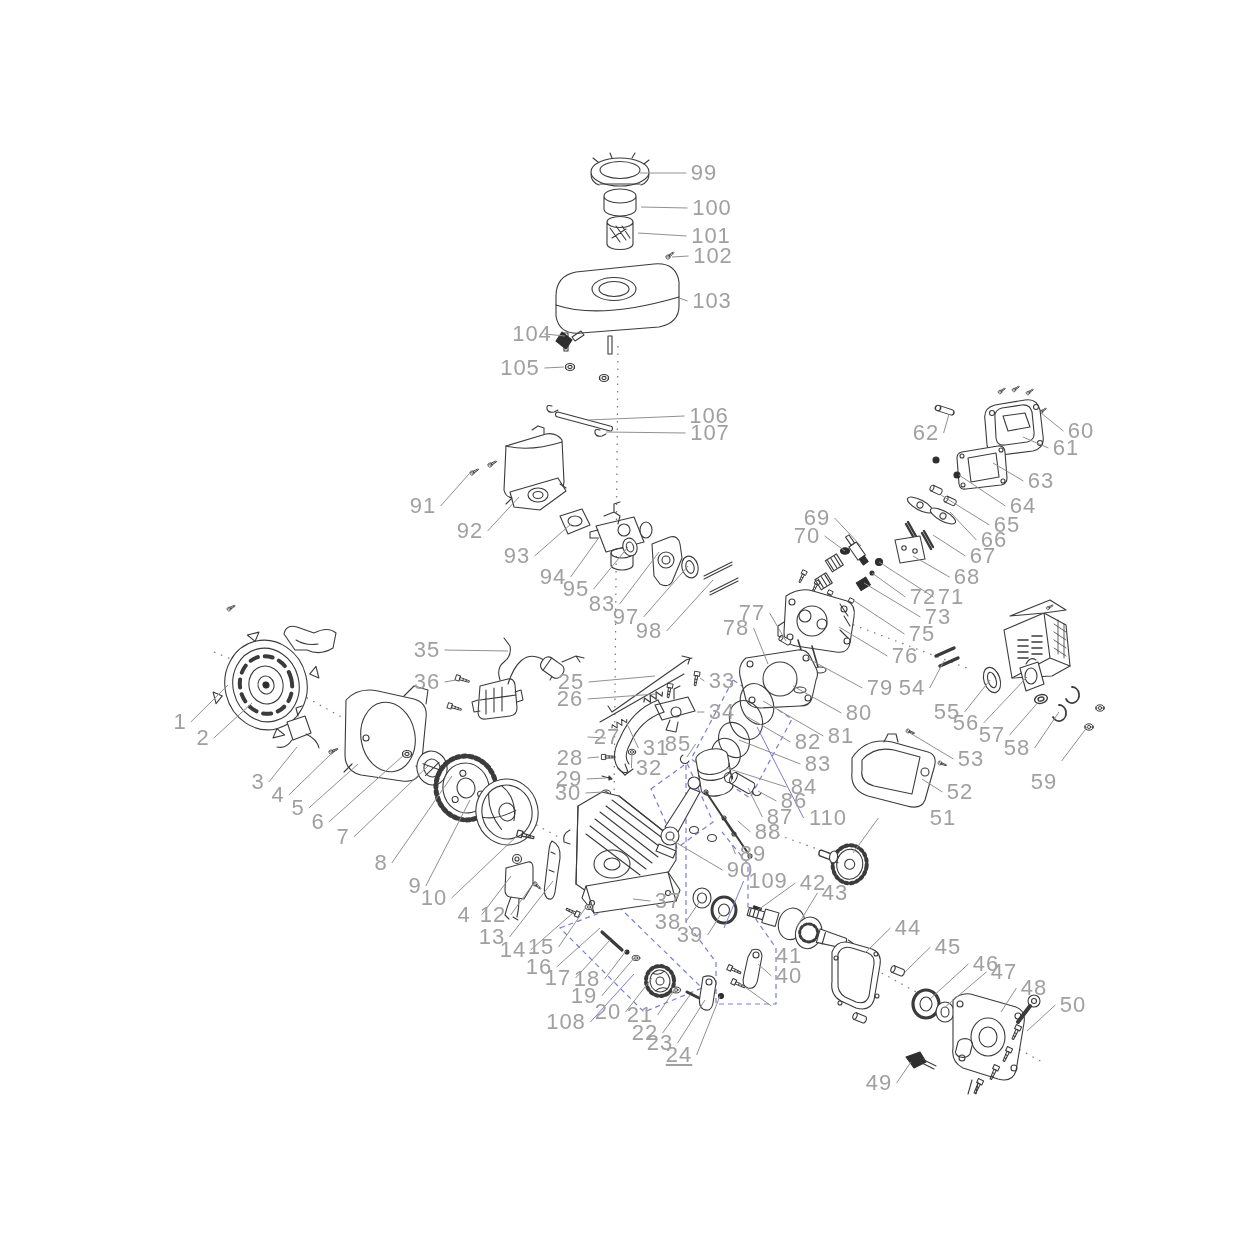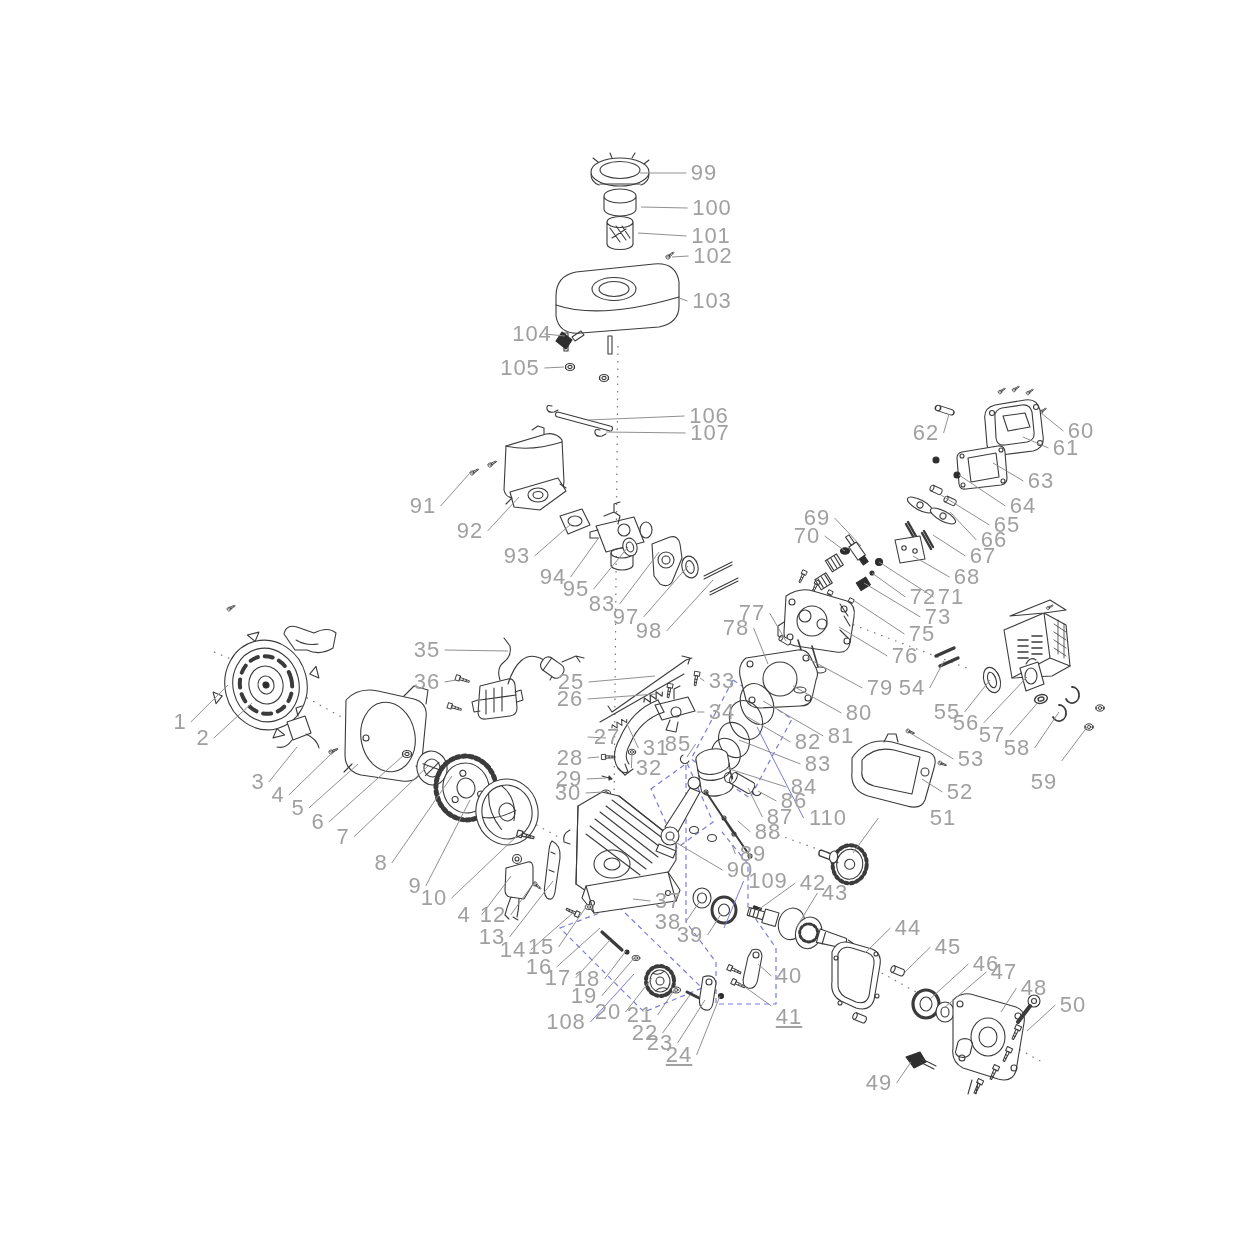--- a/index.html
+++ b/index.html
@@ -589,21 +589,21 @@
       <div class="lbl" style="left: 656px; top: 748px;">31</div>
       <div class="lbl" style="left: 649px; top: 768px;">32</div>
       <div class="lbl" style="left: 722px; top: 681px;">33</div>
       <div class="lbl" style="left: 722px; top: 712px;">34</div>
       <div class="lbl" style="left: 427px; top: 650px;">35</div>
       <div class="lbl" style="left: 427px; top: 682px;">36</div>
       <div class="lbl" style="left: 668px; top: 901px;">37</div>
       <div class="lbl" style="left: 668px; top: 922px;">38</div>
       <div class="lbl" style="left: 690px; top: 935px;">39</div>
       <div class="lbl" style="left: 789px; top: 976px;">40</div>
-      <div class="lbl" style="left: 789px; top: 1017px; text-decoration: underline;">41</div>
+      <div class="lbl" style="left: 789px; top: 956px;">41</div>
       <div class="lbl" style="left: 813px; top: 883px;">42</div>
       <div class="lbl" style="left: 835px; top: 893px;">43</div>
       <div class="lbl" style="left: 908px; top: 928px;">44</div>
       <div class="lbl" style="left: 948px; top: 947px;">45</div>
       <div class="lbl" style="left: 986px; top: 964px;">46</div>
       <div class="lbl" style="left: 1004px; top: 972px;">47</div>
       <div class="lbl" style="left: 1034px; top: 988px;">48</div>
       <div class="lbl" style="left: 879px; top: 1083px;">49</div>
       <div class="lbl" style="left: 1073px; top: 1005px;">50</div>
       <div class="lbl" style="left: 896px; top: 818px; margin-left: 47px;">51</div>

